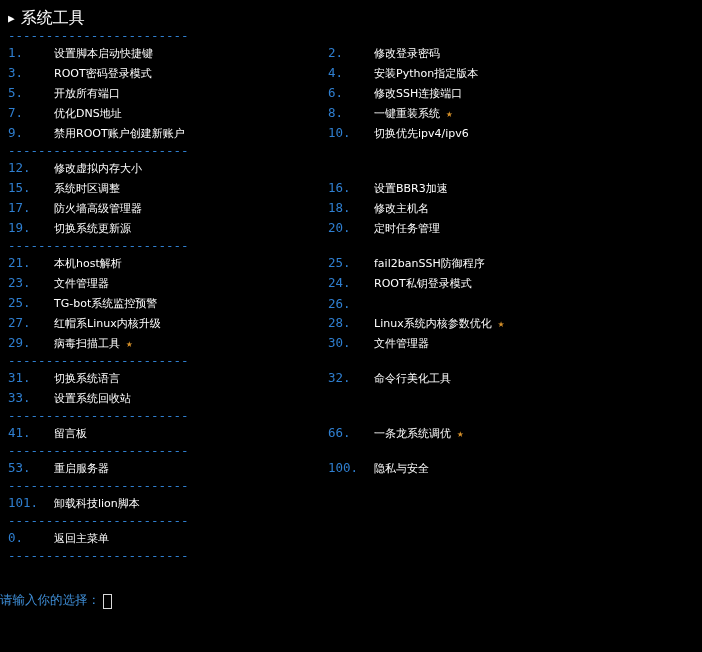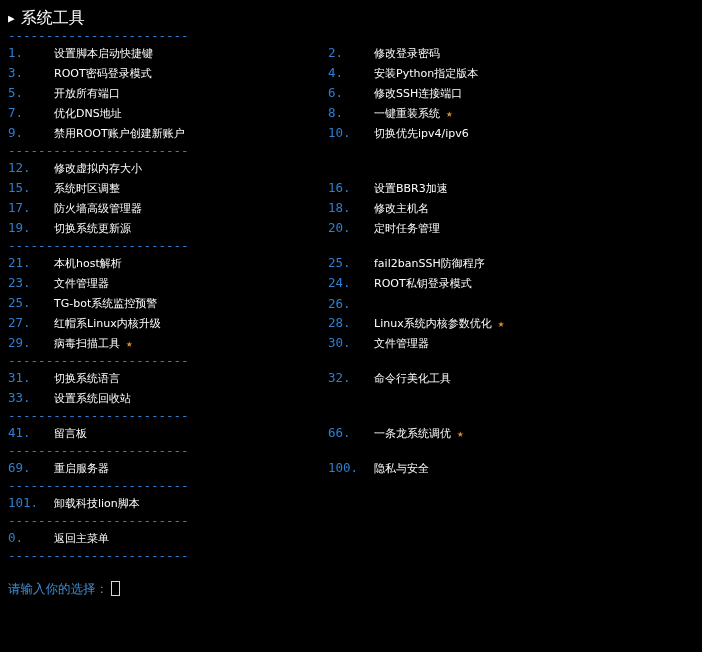--- a/index.html
+++ b/index.html
@@ -76,24 +76,23 @@
     font-family: "DejaVu Sans", sans-serif;
     font-size: 11px;
   }
   .star {
     color: #d8922a;
     margin-left: 6px;
     font-size: 11px;
   }
   .prompt-row {
     display: flex;
-    align-items: flex-start;
-    padding-left: 8px;
+    align-items: flex-end;
     height: 22px;
-    margin-top: 18px;
+    margin-top: 24px;
   }
   .prompt-text {
     color: #3f8fd8;
     font-family: "DejaVu Sans", sans-serif;
     font-size: 12.5px;
   }
   .cursor {
     display: inline-block;
     width: 7px;
     height: 13px;
@@ -291,21 +290,21 @@
             <span class="num w1">66.</span>
             <span class="label">一条龙系统调优</span>
             <span class="star">★</span>
           </div>
         </div>
       </div>
       <div class="sep">------------------------</div>
       <div class="rows">
         <div class="row">
           <div class="cell left">
-            <span class="num w1">69.</span>
+            <span class="num w1">53.</span>
             <span class="label">重启服务器</span>
           </div>
           <div class="cell right">
             <span class="num w1">100.</span>
             <span class="label">隐私与安全</span>
           </div>
         </div>
       </div>
       <div class="sep">------------------------</div>
       <div class="rows">

